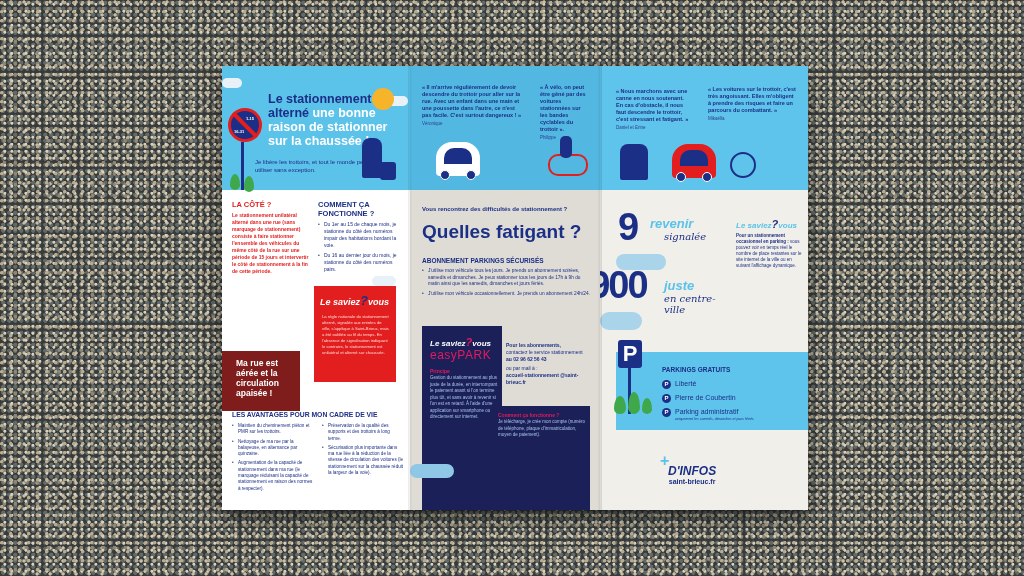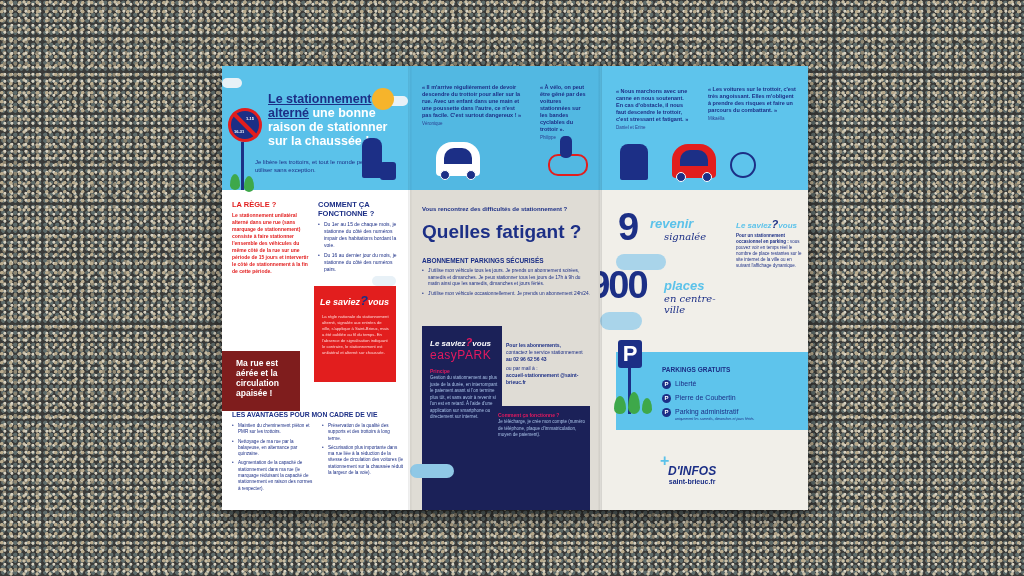--- a/index.html
+++ b/index.html
@@ -19,21 +19,21 @@
   .p1{left:0;width:188px;background:#ffffff;}
   .p2{left:188px;width:190px;background:#dfdcd5;}
   .p3{left:378px;width:208px;background:#f1efe9;}
   .fold{position:absolute;top:0;width:4px;height:444px;}
   .fold.f1{left:186px;background:linear-gradient(90deg,rgba(0,0,0,.08),rgba(0,0,0,.02));}
   .fold.f2{left:376px;background:linear-gradient(90deg,rgba(0,0,0,.02),rgba(0,0,0,.12));}
   .band{position:absolute;left:0;top:0;width:100%;height:124px;background:#5bc2ea;}
   .p2 .band{background:#52b8e2;}
   .p3 .band{background:#5ec4ec;}
   .t-title{position:absolute;left:46px;top:26px;width:130px;font-weight:bold;font-size:12.5px;line-height:14px;color:#fff;}
-  .t-title .hl{color:#1c2f86;text-decoration:underline;}
+  .t-title .hl{color:#1c2f86;}
   .t-sub{position:absolute;left:33px;top:92px;width:140px;font-size:6px;line-height:8px;color:#1c2f86;}
   .sun{position:absolute;left:150px;top:22px;width:22px;height:22px;border-radius:50%;background:#f6b42b;}
   .cloud{position:absolute;background:#e8f1f7;border-radius:10px;}
   .sign{position:absolute;left:6px;top:42px;width:28px;height:28px;border-radius:50%;background:#1c2f86;border:3px solid #e21e1e;}
   .sign:after{content:"";position:absolute;left:12px;top:-3px;width:4px;height:34px;background:#e21e1e;transform:rotate(-45deg);}
   .sign span{position:absolute;font-size:4px;color:#fff;font-weight:bold;}
   .pole{position:absolute;left:19px;top:76px;width:3px;height:48px;background:#1c2f86;}
   .leaf{position:absolute;width:10px;height:16px;background:#3ea84a;border-radius:50% 50% 50% 50%/70% 70% 30% 30%;}
   .quote{position:absolute;font-size:5.5px;line-height:7px;font-weight:bold;color:#1c2f86;}
   .quote .who{display:block;font-weight:normal;font-size:4.5px;color:#2a3d8f;margin-top:1px;}
@@ -104,21 +104,21 @@
       <div class="t-title">
         <span class="hl">Le stationnement alterné</span>
         <span>une bonne raison de stationner sur la chaussée !</span>
       </div>
       <div class="t-sub">Je libère les trottoirs, et tout le monde peut les utiliser sans exception.</div>
       <div class="abs" style="left:140px;top:72px;width:20px;height:40px;background:#1c2f86;border-radius:8px 8px 2px 2px;"></div>
       <div class="abs" style="left:158px;top:96px;width:16px;height:18px;background:#1c2f86;border-radius:3px;"></div>
     </div>
 
     <div class="abs" style="left:10px;top:134px;width:80px;">
-      <div class="h-red">LA RÈGLE ?</div>
+      <div class="h-red">LA CÔTÉ ?</div>
       <div class="txt-red" style="margin-top:3px;">Le stationnement unilatéral alterné dans une rue (sans marquage de stationnement) consiste à faire stationner l'ensemble des véhicules du même côté de la rue sur une période de 15 jours et intervertir le côté de stationnement à la fin de cette période.</div>
     </div>
 
     <div class="abs" style="left:96px;top:134px;width:84px;">
       <div class="h-navy">COMMENT ÇA FONCTIONNE ?</div>
       <ul class="bul txt-navy" style="margin-top:3px;">
         <li>Du 1er au 15 de chaque mois, je stationne du côté des numéros impair des habitations bordant la voie.</li>
         <li>Du 16 au dernier jour du mois, je stationne du côté des numéros pairs.</li>
       </ul>
     </div>
@@ -225,21 +225,21 @@
 
     <div class="big9">9</div>
     <div class="abs" style="left:50px;top:150px;">
       <div class="lite">revenir</div>
       <div class="script" style="margin-left:14px;">signalée</div>
     </div>
     <div class="cloud" style="left:16px;top:188px;width:50px;height:16px;background:#a9d4ea;"></div>
 
     <div class="big2900">2900</div>
     <div class="abs" style="left:64px;top:212px;width:70px;">
-      <div class="lite">places</div>
+      <div class="lite">juste</div>
       <div class="script" style="">en centre-ville</div>
     </div>
     <div class="cloud" style="left:0;top:246px;width:42px;height:18px;background:#a9d4ea;"></div>
 
     <div class="s3">
       <div class="lbl">
         <span>Le</span> <span>saviez</span><span class="q">?</span><span>vous</span>
       </div>
       <div class="txt-navy" style="font-size:4.5px;line-height:6px;margin-top:3px;">
         <b>Pour un stationnement occasionnel en parking :</b>

